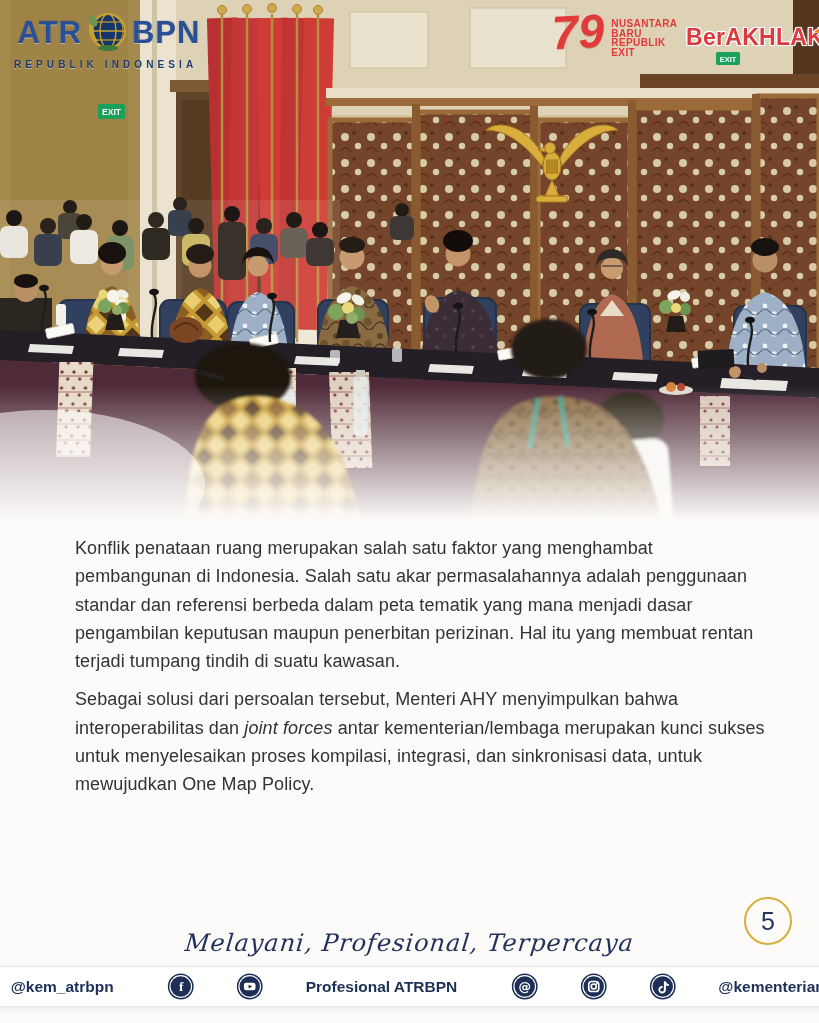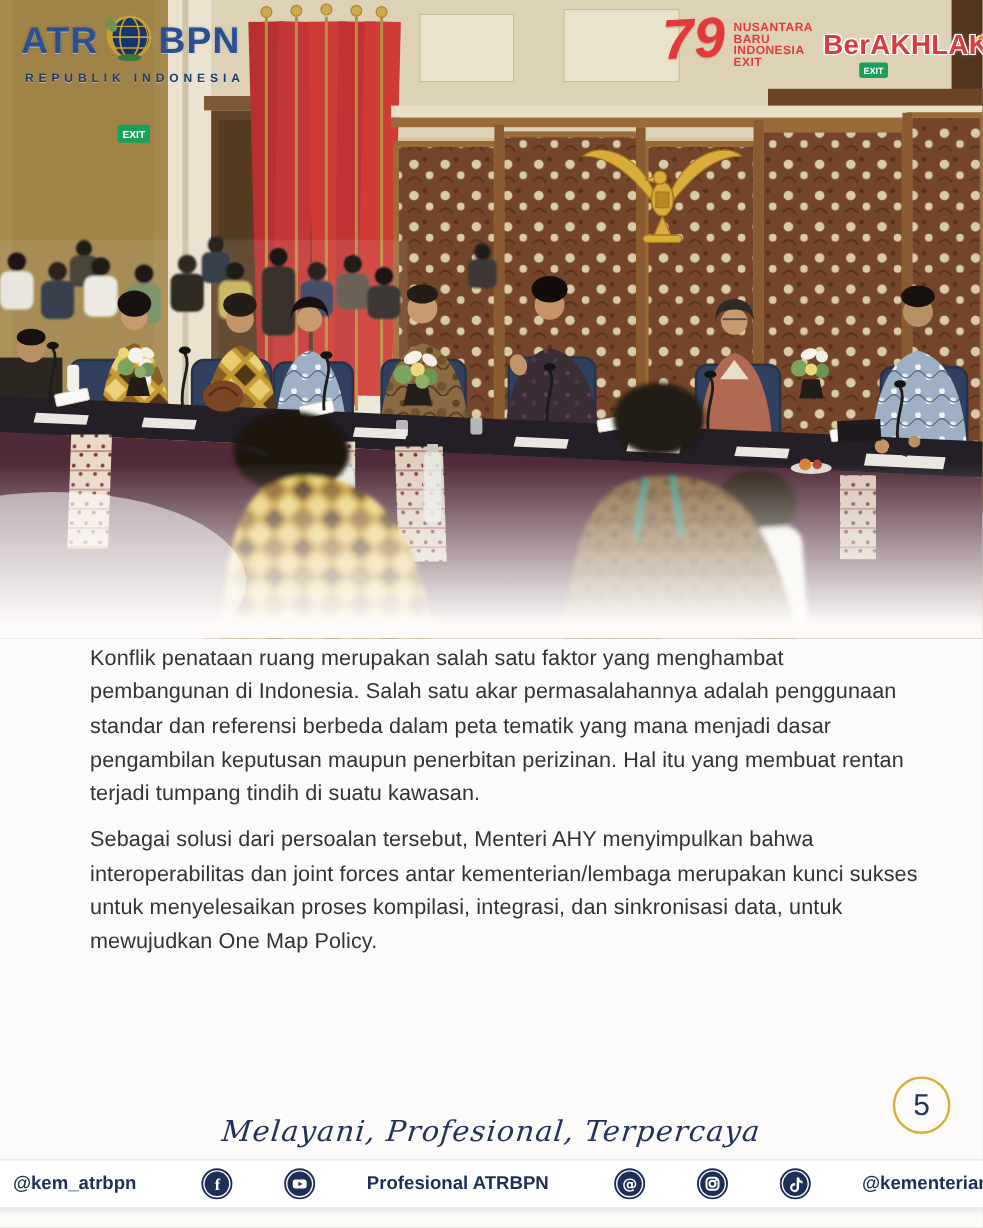--- a/index.html
+++ b/index.html
@@ -4,21 +4,21 @@
 <style>
   html,body{margin:0;padding:0;background:#e9e9e9;}
   .poster{position:relative;width:819px;height:1023px;margin:0 auto;background:#fcfbf9;
           font-family:"Liberation Sans",sans-serif;overflow:hidden;}
 
   
   .photo-wrap{position:absolute;top:0;left:0;width:819px;height:532px;}
   .photo-wrap svg{display:block;}
 
   
-  .atr-logo{position:absolute;top:8px;left:14px;width:190px;text-align:right;z-index:5;}
+  .atr-logo{position:absolute;top:8px;left:14px;width:190px;text-align:left;z-index:5;}
   .atr-row{display:flex;align-items:center;justify-content:center;gap:2px;}
   .atr-word{font-size:31px;font-weight:800;color:#2a5093;letter-spacing:1px;
             text-shadow:0 1px 0 rgba(255,255,255,.45), 0 0 2px rgba(20,40,80,.35);}
   .atr-sub{margin-top:1px;font-size:10px;font-weight:bold;letter-spacing:4.1px;color:#1c3a6b;
            text-shadow:0 1px 0 rgba(255,255,255,.4);}
   .hut-logo{position:absolute;top:10px;left:552px;display:flex;align-items:flex-start;gap:7px;z-index:5;}
   .hut-num{font-size:47px;line-height:44px;font-weight:800;font-style:italic;color:#e23a3a;
            text-shadow:0 1px 1px rgba(120,0,0,.25);transform:rotate(-3deg);}
   .hut-lines{margin-top:9px;font-size:10px;line-height:9.5px;font-weight:800;color:#e23a3a;letter-spacing:.4px;}
   .berakhlak{position:absolute;top:24px;left:686px;z-index:5;white-space:nowrap;}
@@ -26,21 +26,21 @@
       text-shadow:1px 1px 0 #fff,-1px -1px 0 #fff,1px -1px 0 #fff,-1px 1px 0 #fff,0 0 3px #fff;}
   .berakhlak .chev{display:inline-block;color:#e8812d;font-size:15px;font-weight:800;
       transform:rotate(-42deg) translate(-2px,-10px);
       text-shadow:1px 1px 0 #fff,-1px -1px 0 #fff;}
 
   
   .text-block{position:absolute;top:534px;left:75px;width:694px;z-index:4;
               font-size:18px;line-height:28.3px;color:#333;letter-spacing:.1px;}
   .text-block p{margin:0;}
   .text-block p + p{margin-top:10px;}
-  .text-block .it{text-align:right;}
+  .text-block .it{font-style:italic;text-align:right;}
 
   
   .page-circle{position:absolute;top:897px;left:744px;width:48px;height:48px;border-radius:50%;
                border:2.5px solid #d7ae3a;box-sizing:border-box;display:flex;align-items:center;
                justify-content:center;font-size:25px;color:#23355c;z-index:5;background:#fcfbf9;}
   .tagline{position:absolute;top:929px;left:0;width:819px;text-align:center;z-index:5;
            font-family:"DejaVu Serif",serif;font-style:italic;font-size:24px;color:#22325a;
            letter-spacing:1px;transform:skewX(-6deg);}
   .social-pill{position:absolute;top:966px;left:50%;transform:translateX(-50%);height:39px;
                border-radius:20px;background:#ffffff;border:1px solid #e7e5e0;
@@ -408,21 +408,21 @@
       <span class="atr-word">BPN</span>
     </div>
     <div class="atr-sub">REPUBLIK INDONESIA</div>
   </div>
 
   <div class="hut-logo">
     <span class="hut-num">79</span>
     <span class="hut-lines">
       <div>NUSANTARA</div>
       <div>BARU</div>
-      <div>INDONESIA</div>
+      <div>REPUBLIK</div>
       <div>EXIT</div>
     </span>
   </div>
 
   <div class="berakhlak">
     <span class="word">BerAKHLAK</span><span class="chev">❯</span>
   </div>
 
   <div class="text-block">
     <p>Konflik penataan ruang merupakan salah satu faktor yang menghambat pembangunan di Indonesia. Salah satu akar permasalahannya adalah penggunaan standar dan referensi berbeda dalam peta tematik yang mana menjadi dasar pengambilan keputusan maupun penerbitan perizinan. Hal itu yang membuat rentan terjadi tumpang tindih di suatu kawasan.</p>

